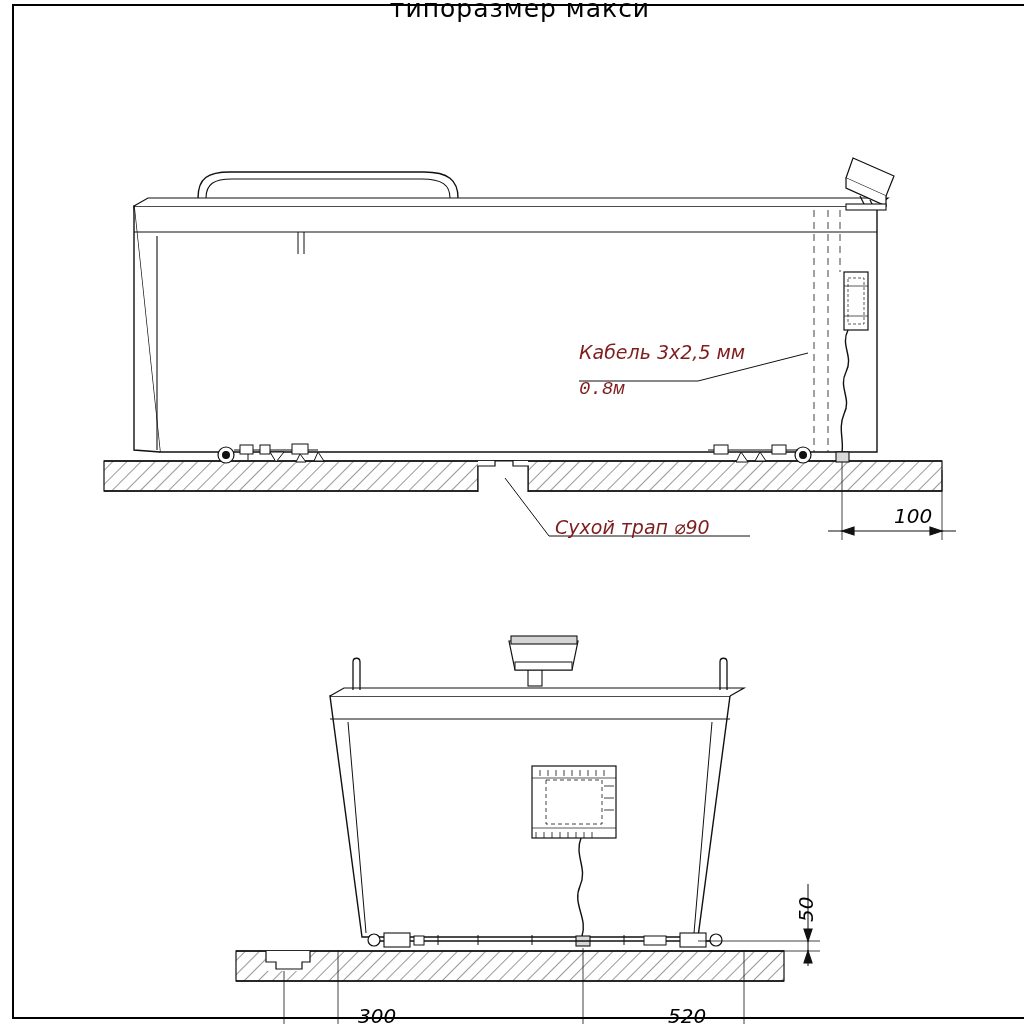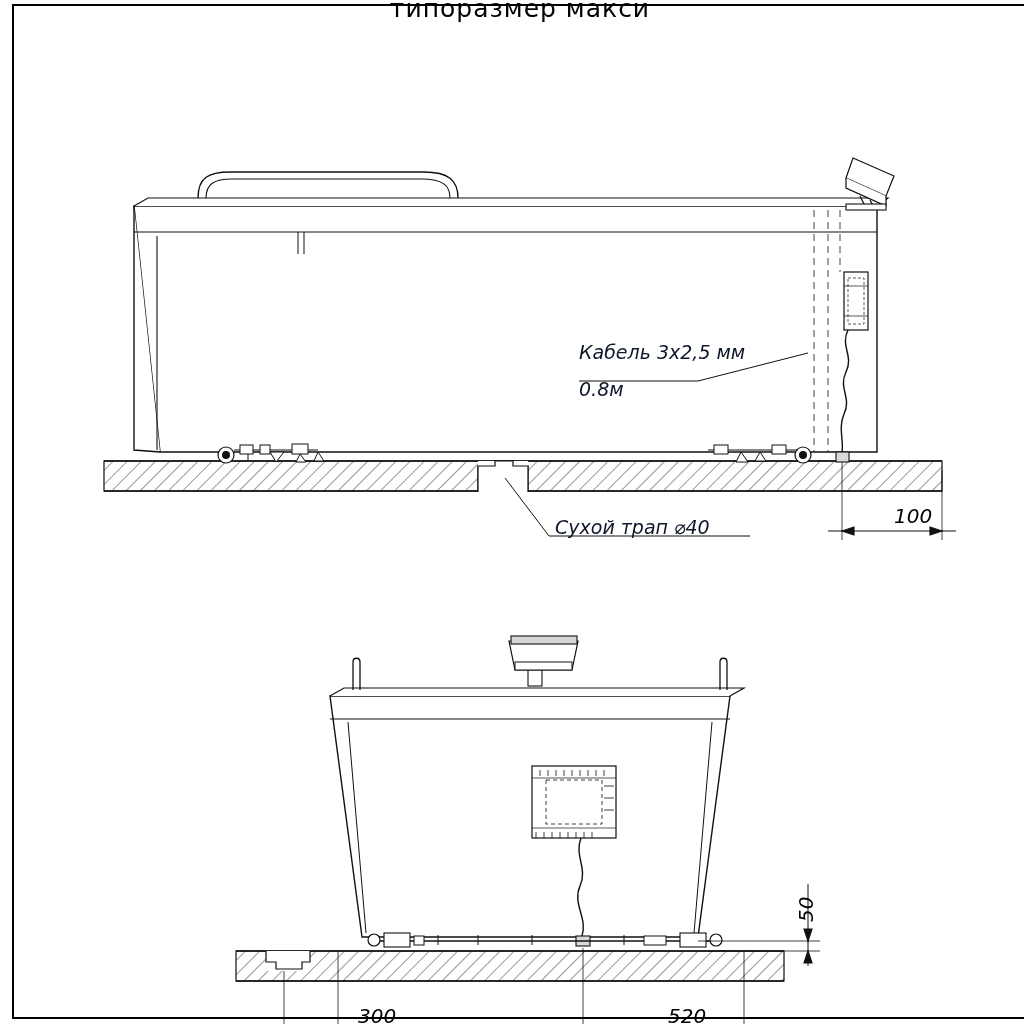--- a/index.html
+++ b/index.html
@@ -45,21 +45,21 @@
     left: 0;
     top: 0;
     width: 1024px;
     height: 1024px;
   }
   .anno {
     position: absolute;
     font-family: "DejaVu Sans", sans-serif;
     font-style: italic;
     font-size: 19px;
-    color: #0f172a;
+    color: #7f1d1d;
     white-space: nowrap;
   }
   .dim {
     position: absolute;
     font-family: "DejaVu Sans", sans-serif;
     font-style: italic;
     font-size: 20px;
     color: #000;
     white-space: nowrap;
   }
@@ -276,22 +276,22 @@
       <g stroke="#111" stroke-width="0.8">
         <line x1="276" y1="971" x2="276" y2="1024"></line>
         <line x1="330" y1="950" x2="330" y2="1024"></line>
         <line x1="575" y1="948" x2="575" y2="1024"></line>
         <line x1="736" y1="950" x2="736" y2="1024"></line>
       </g>
     </g>
   </svg>
 
   <div class="anno" style="left:571px; top:341px;">Кабель 3х2,5 мм</div>
-  <div class="anno" style="left:571px; top:378px;">0.8м</div>
-  <div class="anno" style="left:547px; top:516px;">Сухой трап ⌀40</div>
+  <div class="anno" style="left:571px; top:378px;font-family:Liberation Mono, monospace;">0.8м</div>
+  <div class="anno" style="left:547px; top:516px;">Сухой трап ⌀90</div>
 
   <div class="dim" style="left:886px; top:504px;">100</div>
 
   <div class="dim vert" style="left:786px; top:922px;">50</div>
 
   <div class="dim" style="left:350px; top:1004px;">300</div>
   <div class="dim" style="left:660px; top:1004px;">520</div>
 
 </div>
 

